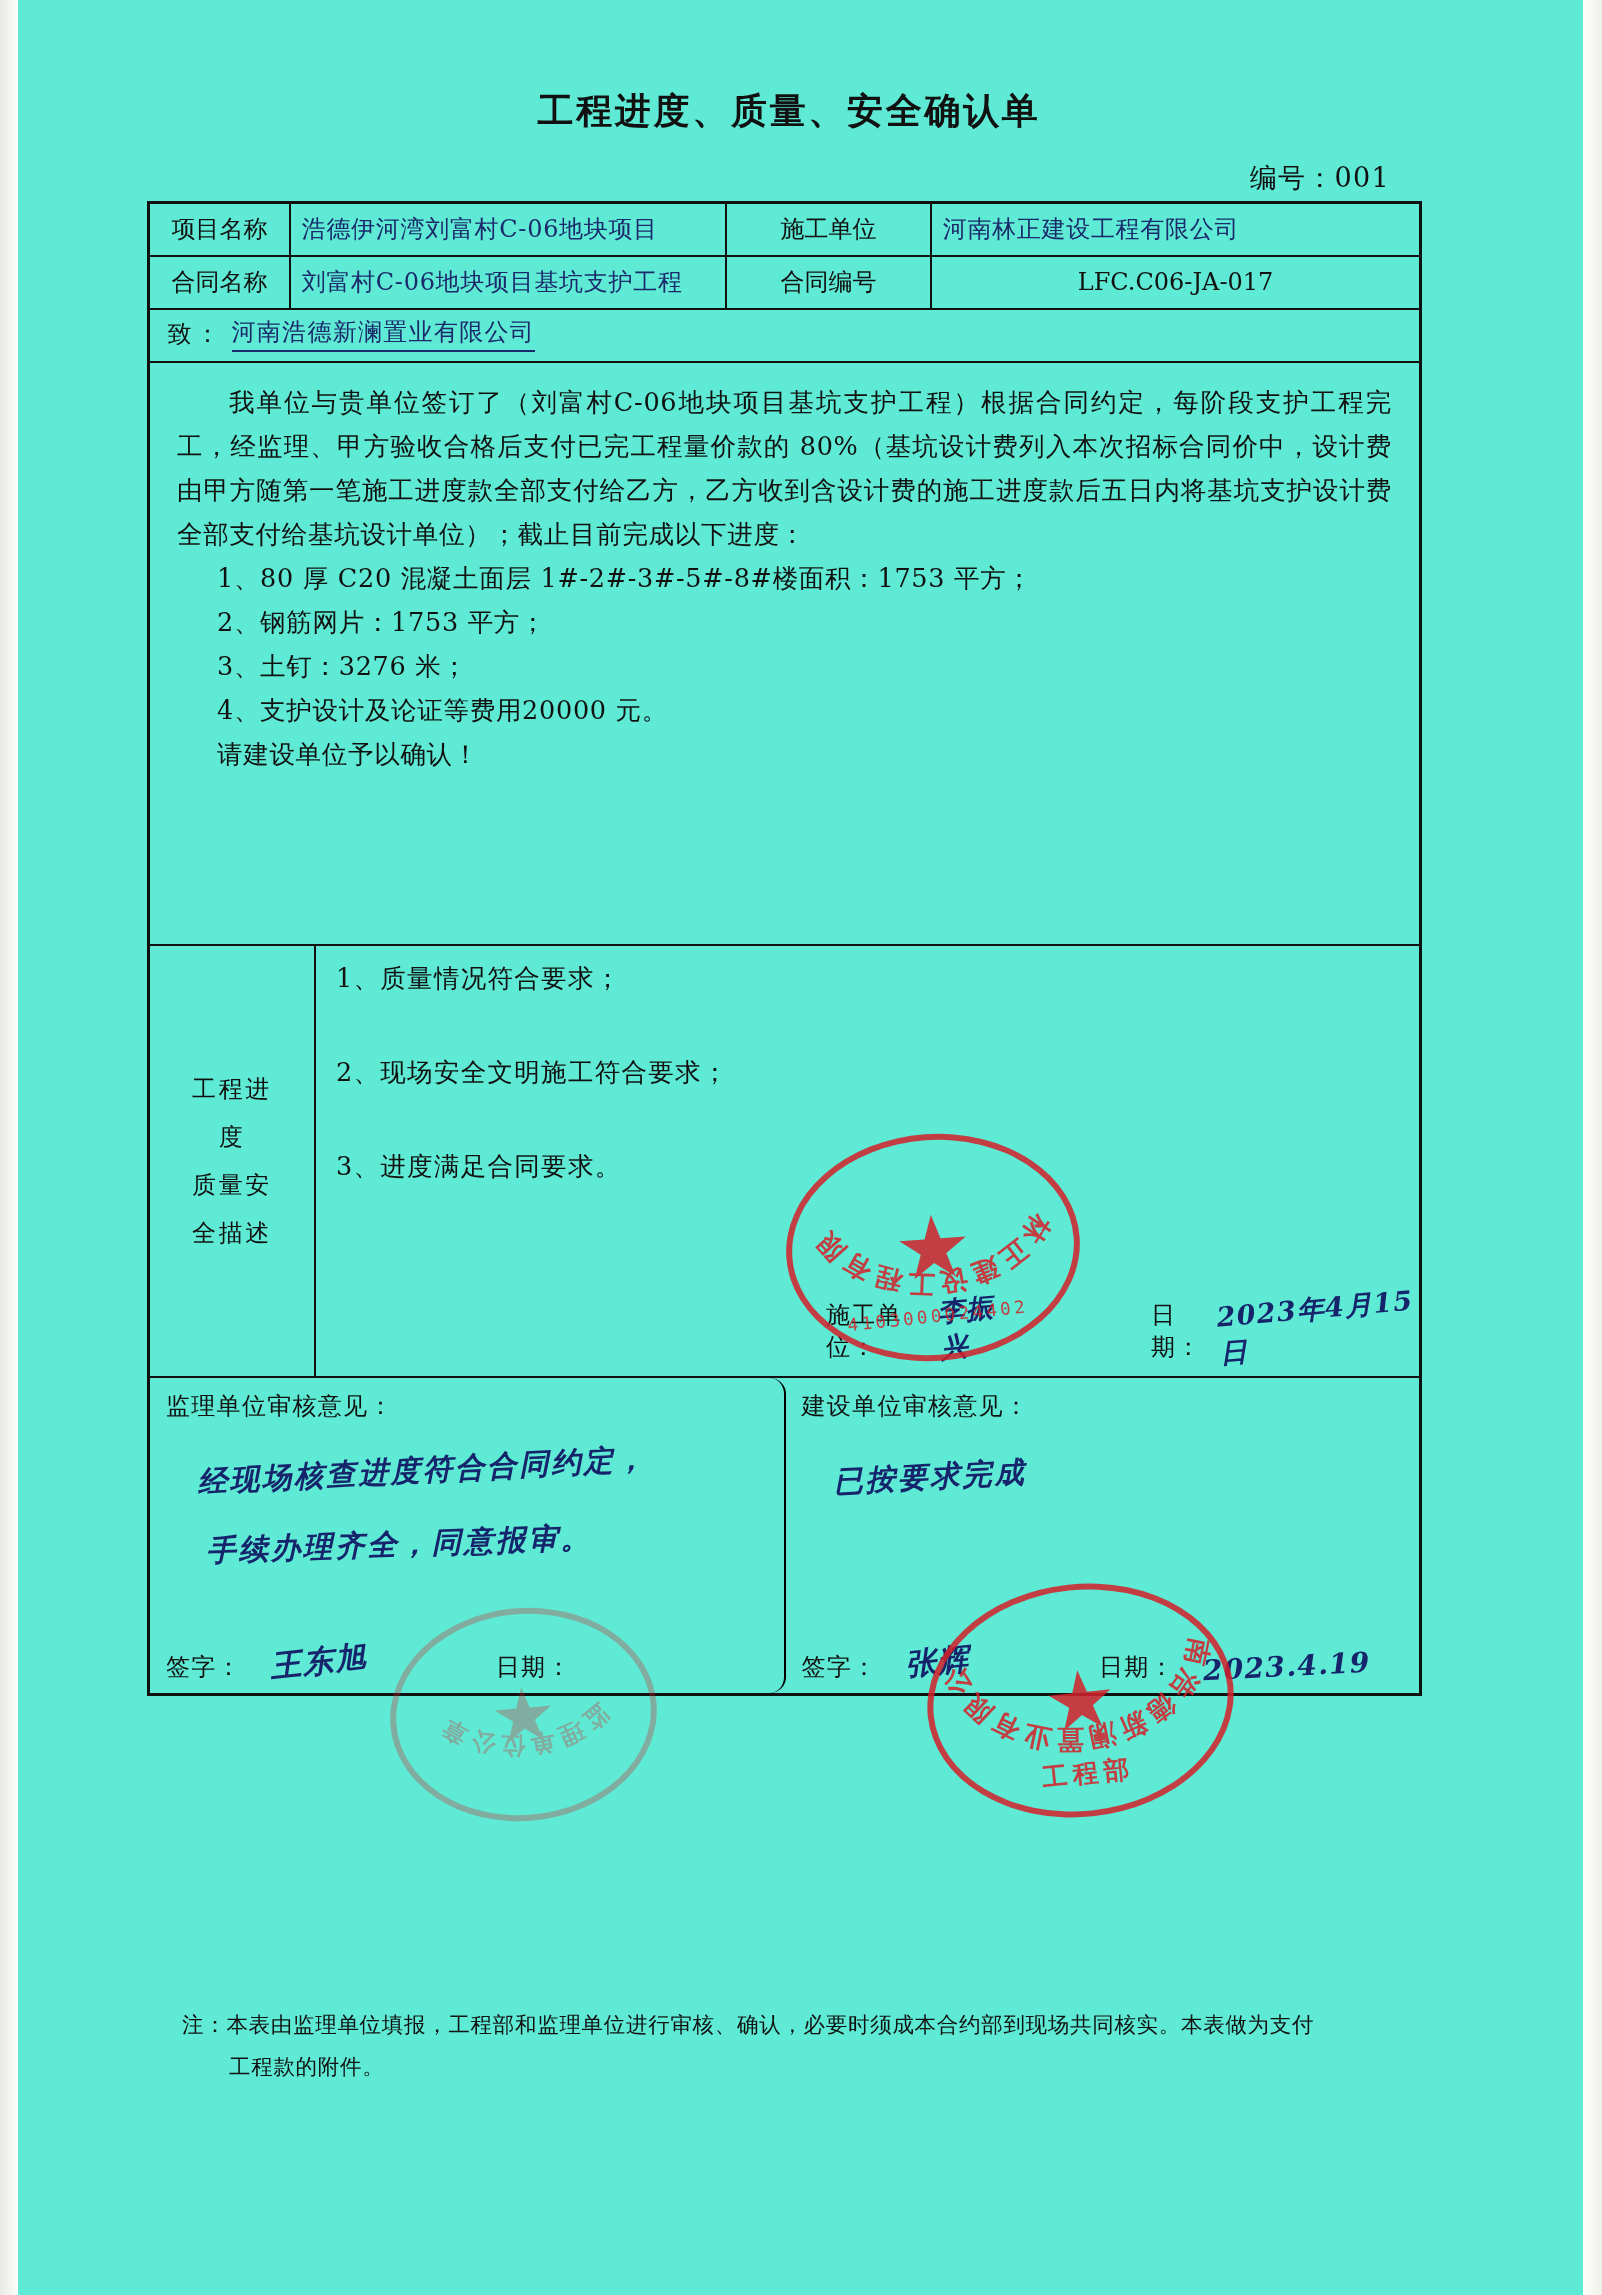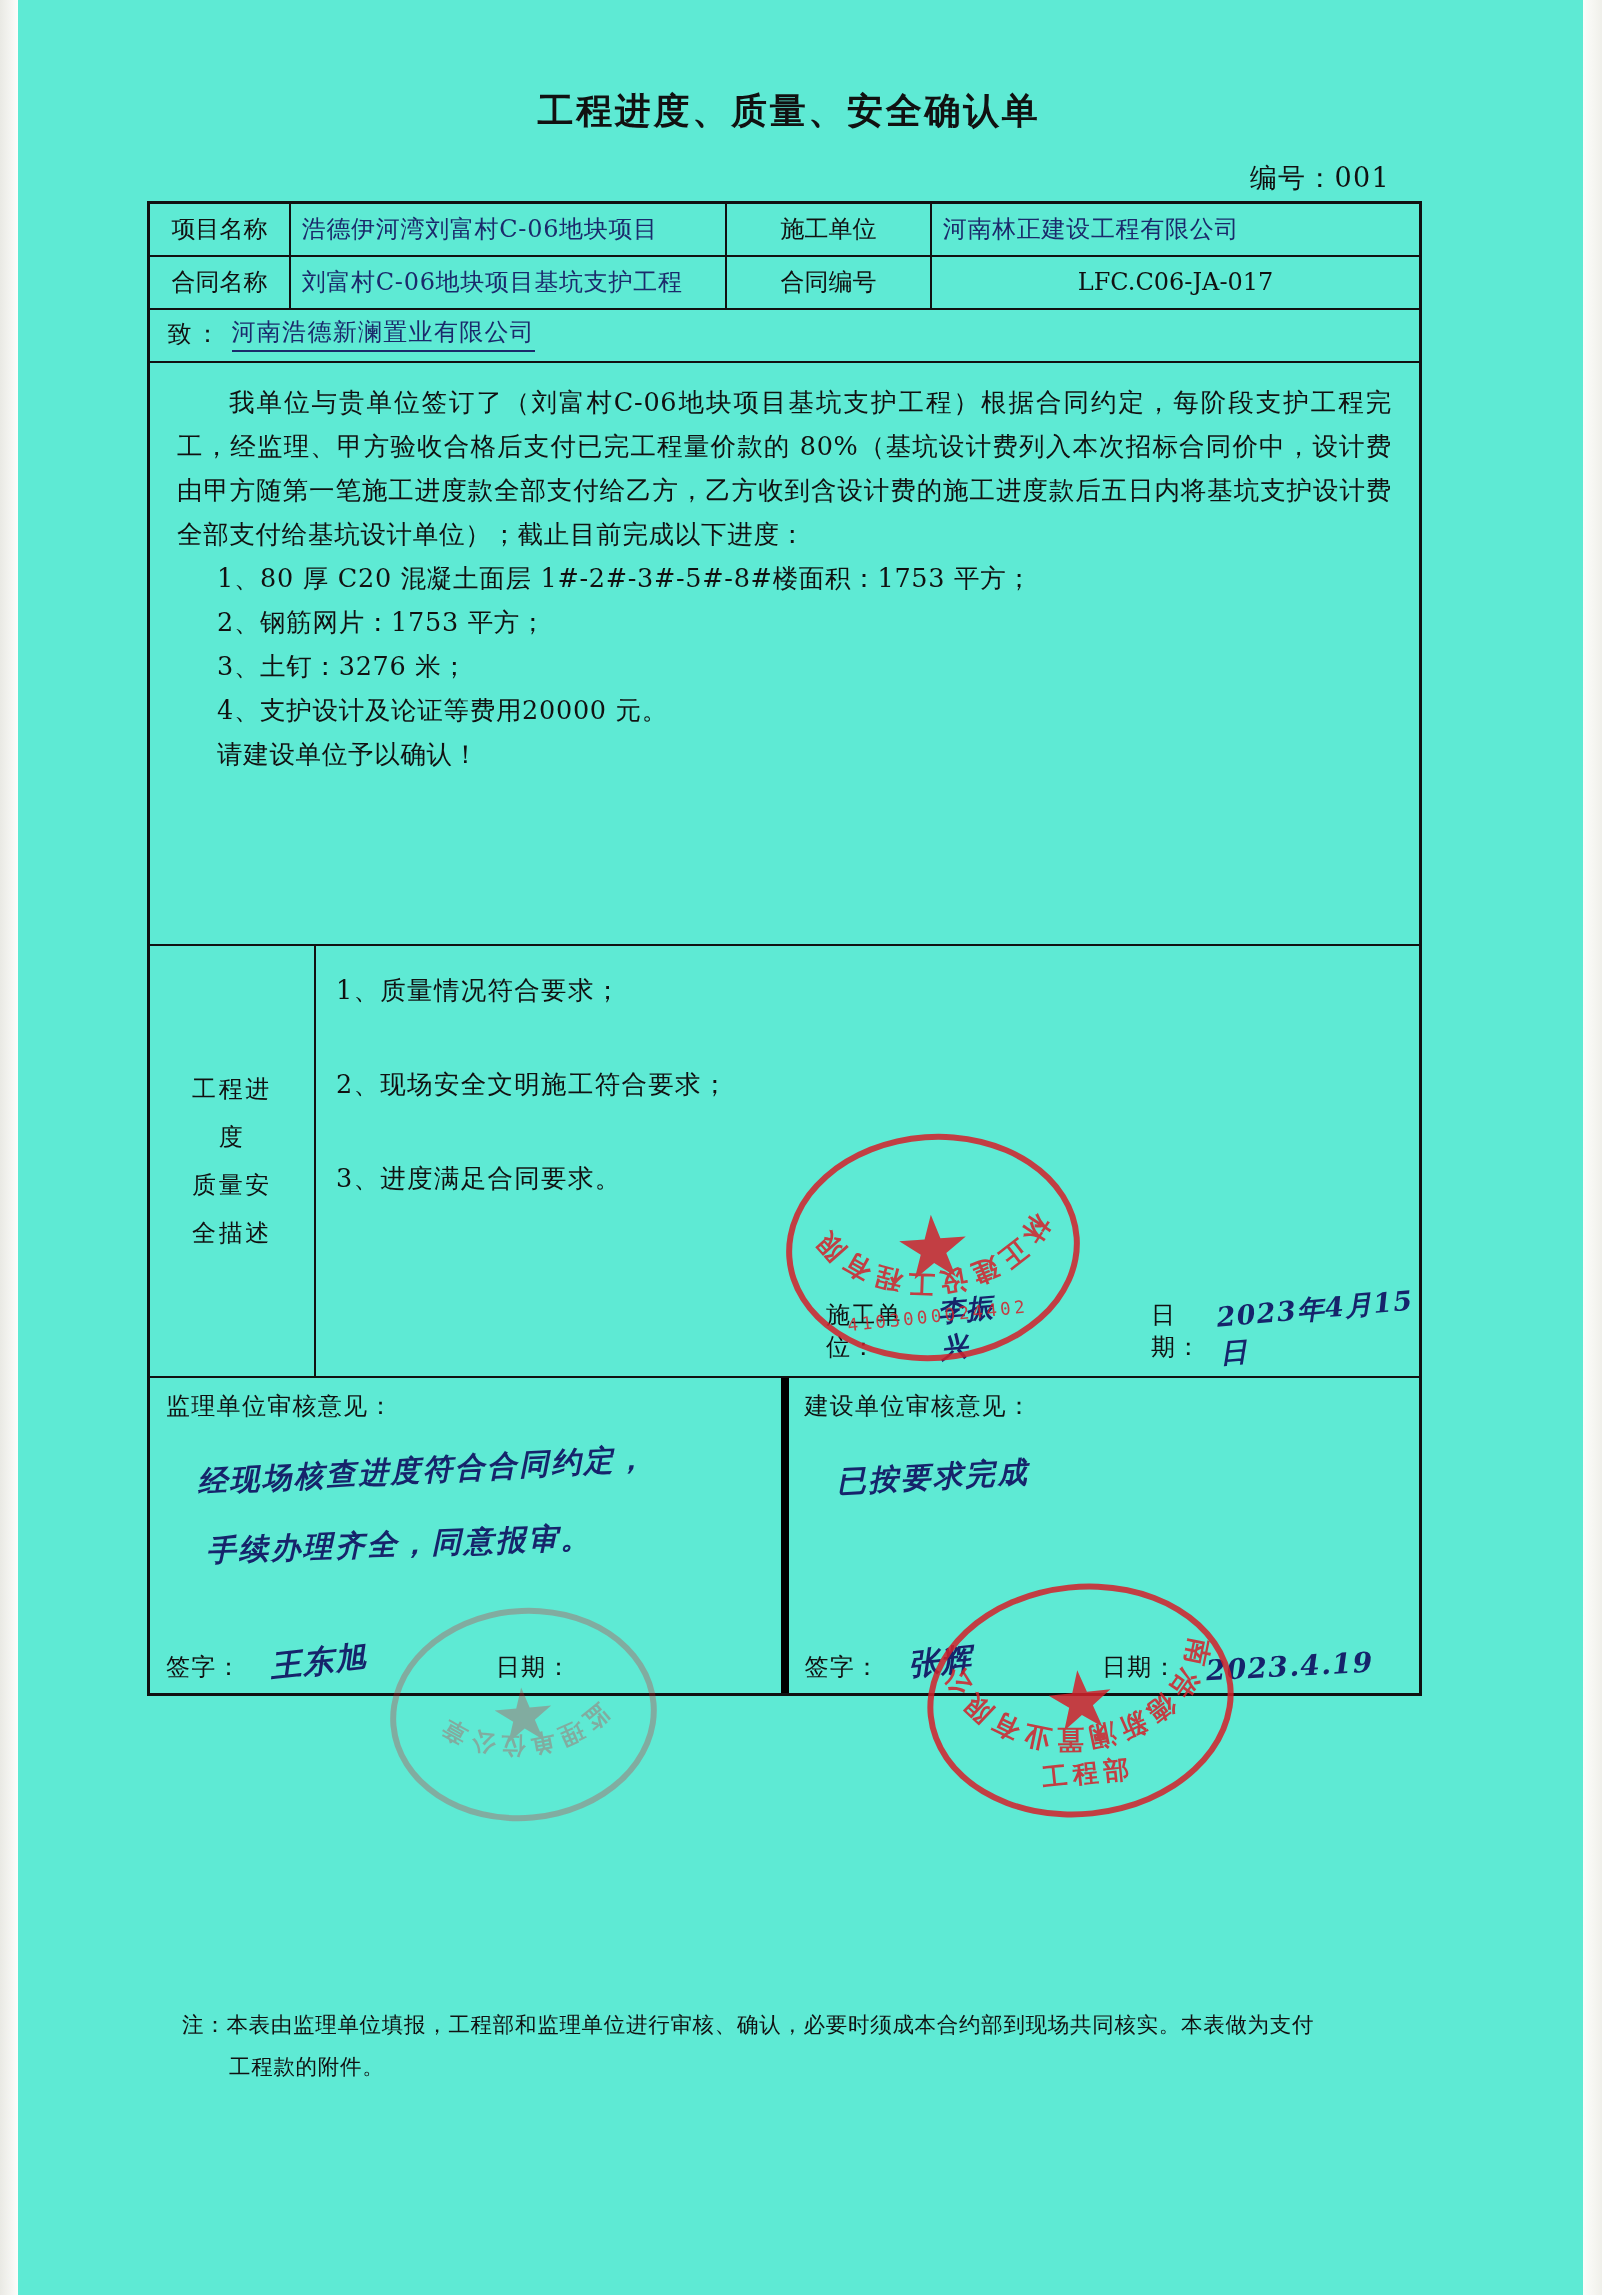--- a/index.html
+++ b/index.html
@@ -164,21 +164,21 @@
     align-items: center;
     justify-content: center;
     font-size: 24px;
     line-height: 48px;
     font-family: "DejaVu Serif", "Liberation Serif", serif;
     letter-spacing: 2.7px;
   }
   .desc-body {
     flex: 1;
     position: relative;
-    padding: 24px 27px 0 20px;
+    padding: 12px 27px 0 20px;
     box-sizing: border-box;
   }
   .desc-item {
     font-size: 25.5px;
     line-height: 40px;
     margin-bottom: 54px;
     font-family: "DejaVu Serif", "Liberation Serif", serif;
     letter-spacing: 1.3px;
   }
   .sign-line {
@@ -209,21 +209,21 @@
   .review-row {
     display: flex;
     min-height: 315px;
   }
   .review-col {
     flex: 1;
     box-sizing: border-box;
     position: relative;
     padding: 12px 16px;
   }
-  .review-col.left { border-right: 8px solid #000000; }
+  .review-col.left { border-right: 2px solid #000000; border-radius: 16px; }
   .review-title {
     font-size: 24px;
     font-family: "DejaVu Serif", "Liberation Serif", serif;
     letter-spacing: 1.3px;
   }
   .review-sign {
     position: absolute;
     bottom: 10.7px;
     left: 16px;
     right: 16px;

